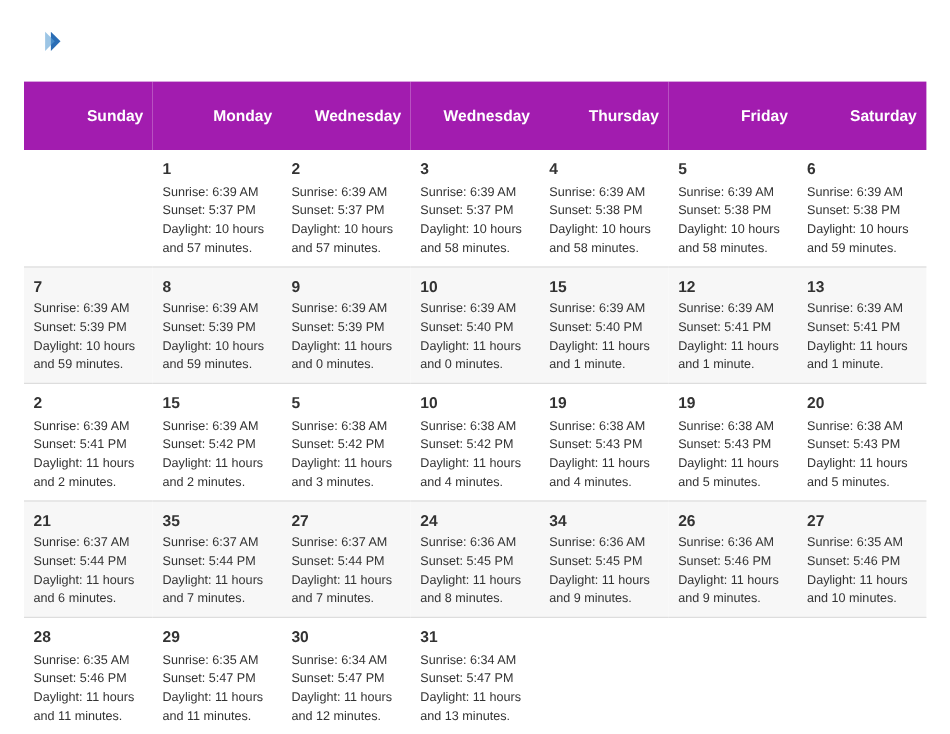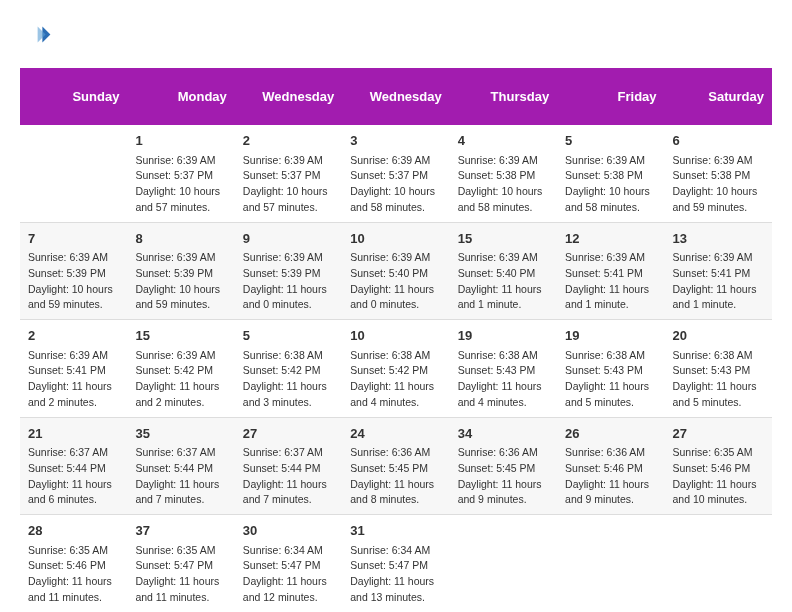--- a/index.html
+++ b/index.html
@@ -237,21 +237,21 @@
           <span class="day-number">27</span>
           <div class="day-info">Sunrise: 6:35 AM<br>Sunset: 5:46 PM<br>Daylight: 11 hours and 10 minutes.</div>
         </td>
       </tr>
       <tr>
         <td>
           <span class="day-number">28</span>
           <div class="day-info">Sunrise: 6:35 AM<br>Sunset: 5:46 PM<br>Daylight: 11 hours and 11 minutes.</div>
         </td>
         <td>
-          <span class="day-number">37</span>
+          <span class="day-number">29</span>
           <div class="day-info">Sunrise: 6:35 AM<br>Sunset: 5:47 PM<br>Daylight: 11 hours and 11 minutes.</div>
         </td>
         <td>
           <span class="day-number">30</span>
           <div class="day-info">Sunrise: 6:34 AM<br>Sunset: 5:47 PM<br>Daylight: 11 hours and 12 minutes.</div>
         </td>
         <td>
           <span class="day-number">31</span>
           <div class="day-info">Sunrise: 6:34 AM<br>Sunset: 5:47 PM<br>Daylight: 11 hours and 13 minutes.</div>
         </td>

